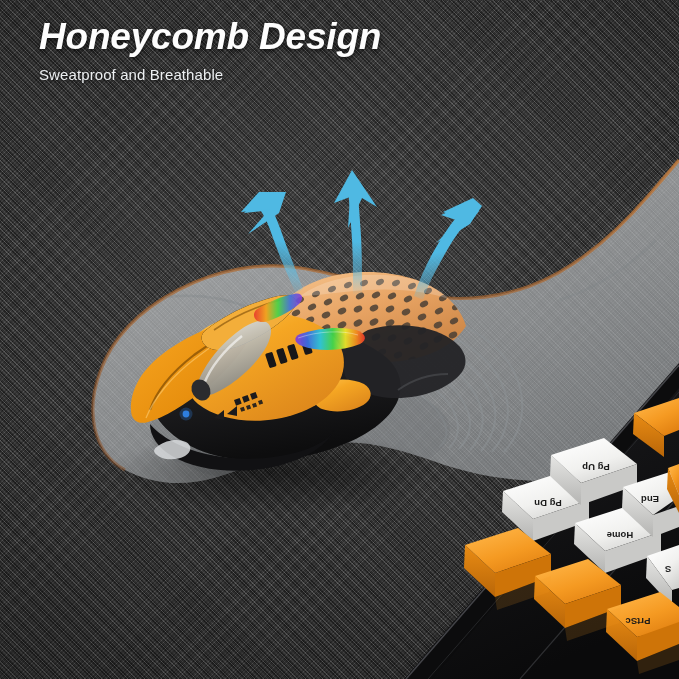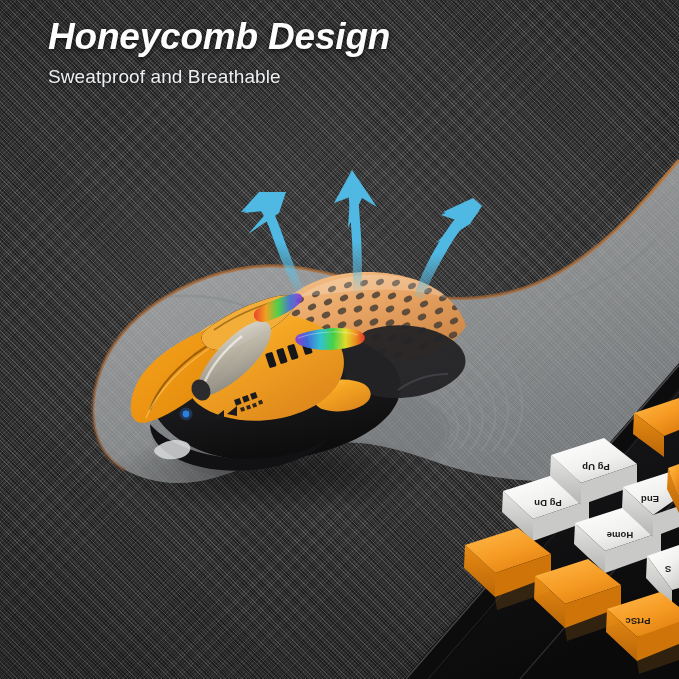--- a/index.html
+++ b/index.html
@@ -29,29 +29,29 @@
         rgba(0,0,0,.18) 0 1px, rgba(0,0,0,0) 1px 2px);
     opacity:.9;
   }
   .vig{
     position:absolute;inset:0;
     background:radial-gradient(130% 100% at 50% 40%,
        rgba(255,255,255,.07) 0%, rgba(0,0,0,0) 45%, rgba(0,0,0,.45) 100%);
   }
 
   
-  .headings{position:absolute;left:48px;top:18px;z-index:40;}
+  .headings{position:absolute;left:39px;top:18px;z-index:40;}
   .title{
     font-size:37px;font-weight:700;font-style:italic;color:#fdfdfd;
     letter-spacing:-.2px;line-height:1.05;
     text-shadow:0 2px 5px rgba(0,0,0,.75);
     white-space:nowrap;
   }
   .subtitle{
-    margin-top:9px;font-size:19px;font-weight:400;color:#eceff1;
+    margin-top:9px;font-size:15px;font-weight:400;color:#eceff1;
     letter-spacing:.1px;text-shadow:0 1px 4px rgba(0,0,0,.7);
     white-space:nowrap;
   }
 
   
   .hand-wrap{position:absolute;inset:0;z-index:10;}
   .hand-wrap svg{position:absolute;inset:0;width:679px;height:679px;}
 
   
   .mouse-wrap{position:absolute;inset:0;z-index:22;}

